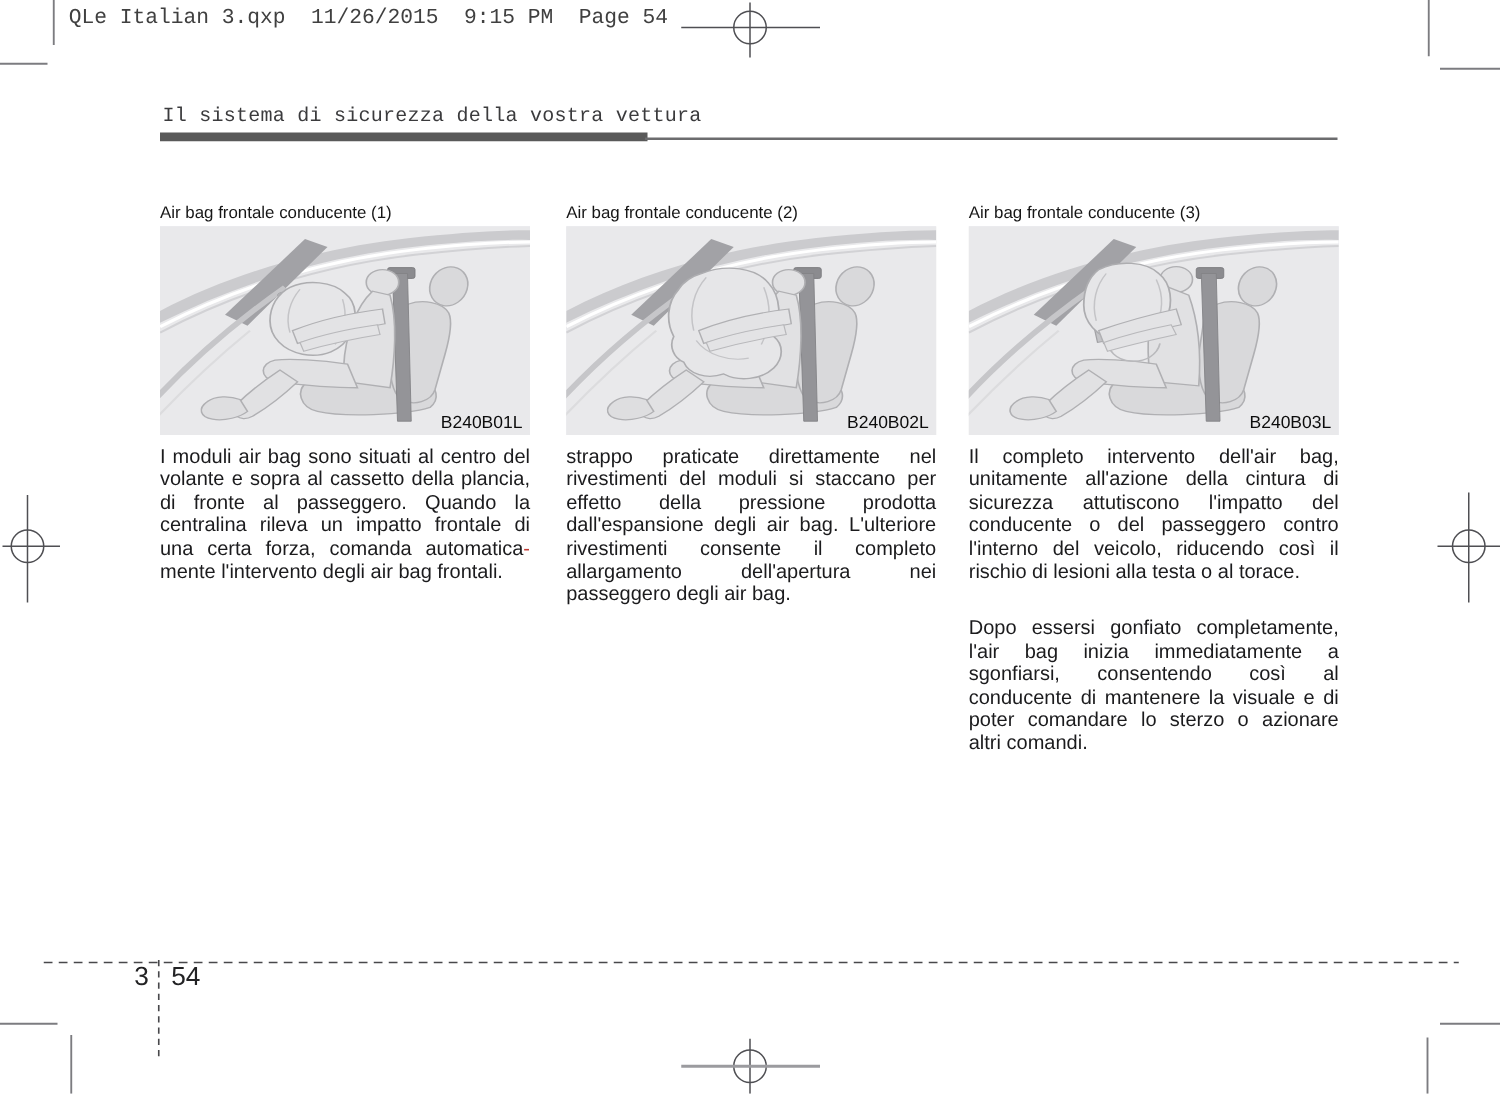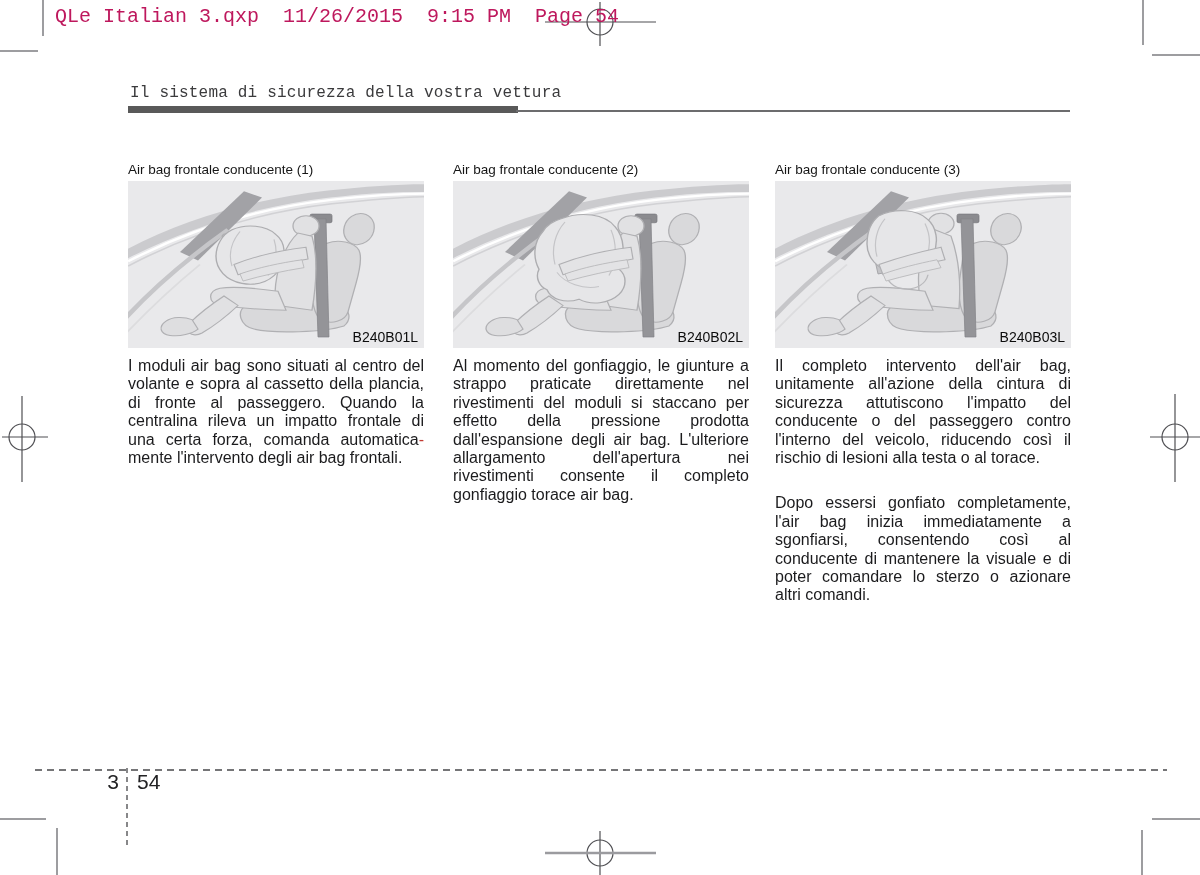--- a/index.html
+++ b/index.html
@@ -1,21 +1,21 @@
 <!DOCTYPE html>
 <html><head>
 <meta charset="utf-8">
 <style>
   html,body{margin:0;padding:0;background:#ffffff;}
   body{width:1200px;height:875px;position:relative;overflow:hidden;
        font-family:"Liberation Sans","DejaVu Sans",sans-serif;color:#1b1b1d;}
   .abs{position:absolute;}
   
   .print-header{left:55px;top:5px;font-family:"Liberation Mono","DejaVu Sans Mono",monospace;
-       font-size:20px;color:#be185d;white-space:pre;}
+       font-size:17px;color:#404040;white-space:pre;}
   
   .section-title{left:130px;top:84px;font-family:Liberation Mono, monospace;
        font-size:16px;color:#3b3b3d;letter-spacing:0.2px;}
   .rule-thick{left:128px;top:106px;width:390px;height:7px;background:var(--bar,#595959);}
   .rule-thin{left:516px;top:110px;width:554px;height:2px;background:#6c6c6e;}
   
   .col{position:absolute;top:163px;width:296px;}
   .col.c1{left:128px;} .col.c2{left:453px;} .col.c3{left:775px;}
   .caption{font-size:13.5px;line-height:14px;color:#161616;height:14px;}
   .illu{position:relative;width:100%;height:167px;margin-top:4px;background:var(--illubg,#e9e9eb);}
@@ -142,28 +142,27 @@
       <path d="M112,52 C102,66 98,86 102,106" stroke="#c4c4c7" stroke-width="1.2" fill="none"></path>
       <path d="M158,62 C164,80 164,102 156,120" stroke="#c4c4c7" stroke-width="1.2" fill="none"></path>
       <path d="M104,116 C112,130 130,138 146,134" stroke="#c4c4c7" stroke-width="1.2" fill="none"></path>
       <path d="M178,84 C152,88 126,96 106,106 L110,119 C132,111 158,104 180,99 Z" fill="#e3e3e5" stroke="#b0b0b3" stroke-width="1.2"></path>
       <path d="M174,100 C152,104 130,110 112,118 L115,127 C134,120 156,114 176,110 Z" fill="#e3e3e5" stroke="#b8b8bb" stroke-width="1"></path>
     </svg>
     <span class="img-code">B240B02L</span>
   </div>
   <div class="body-text">
     <div class="para">
-        <div class="tl">Al momento del gonfiaggio, le giunture a</div>
         <div class="tl">strappo praticate direttamente nel</div>
         <div class="tl">rivestimenti del moduli si staccano per</div>
         <div class="tl">effetto della pressione prodotta</div>
         <div class="tl">dall'espansione degli air bag. L'ulteriore</div>
+        <div class="tl">rivestimenti consente il completo</div>
         <div class="tl">allargamento dell'apertura nei</div>
-        <div class="tl">rivestimenti consente il completo</div>
-        <div class="tl last">gonfiaggio torace air bag.</div>
+        <div class="tl last">passeggero degli air bag.</div>
       </div>
   </div>
 </div>
 
 <div class="col c3">
   <div class="caption">Air bag frontale conducente (3)</div>
   <div class="illu">
     <svg viewBox="0 0 296 212" preserveAspectRatio="none" xmlns="http://www.w3.org/2000/svg">
       <rect width="296" height="212" fill="#e9e9eb"></rect>
       <path d="M0,86 C60,46 130,22 200,12 C236,7 270,4 296,4 L296,14 C268,13 236,16 202,21 C134,31 66,56 0,98 Z" fill="#cbcbce"></path>

